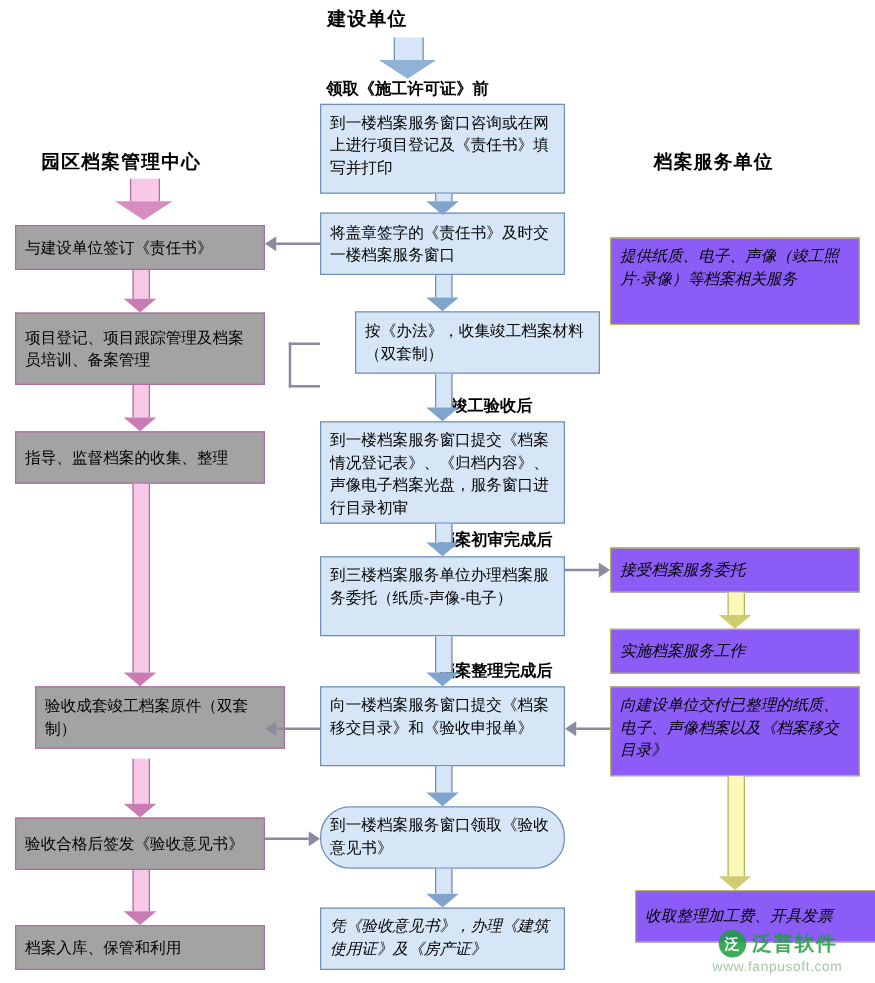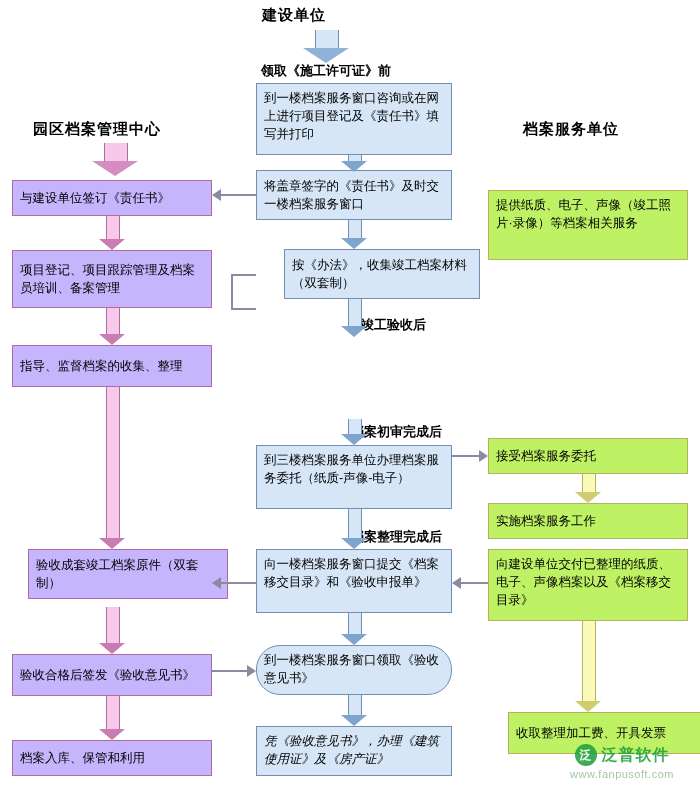--- a/index.html
+++ b/index.html
@@ -42,30 +42,31 @@
     line-height: 18px;
     color: #000;
     padding: 5px 7px;
     text-align: left;
   }
   .node.center {
     display: flex;
     align-items: center;
   }
   .pink {
-    background: #c4b5fd;
+    background: #a3a3a3;
     border-color: #b06ba0;
   }
   .blue {
     background: #d6e6f7;
     border-color: #6f8fb5;
   }
   .yellow {
-    background: #bef264;
+    background: #8b5cf6;
     border-color: #b5b35c;
+    font-style: italic;
   }
   .arrow-v {
     position: absolute;
     width: 26px;
   }
   .arrow-v .shaft {
     position: absolute;
     left: 7px;
     top: 0;
     width: 12px;
@@ -187,20 +188,21 @@
   </div>
 
   <div class="stage-label" style="left:261px; top:62px;">领取《施工许可证》前</div>
   <div class="stage-label" style="left:361px; top:316px;">竣工验收后</div>
   <div class="stage-label" style="left:351px; top:423px;">档案初审完成后</div>
   <div class="stage-label" style="left:351px; top:528px;">档案整理完成后</div>
 
   <div class="node blue" style="left:256px; top:83px; width:196px; height:72px;">到一楼档案服务窗口咨询或在网上进行项目登记及《责任书》填写并打印</div>
   <div class="node blue center" style="left:256px; top:170px; width:196px; height:50px;">将盖章签字的《责任书》及时交一楼档案服务窗口</div>
   <div class="node blue center" style="left:256px; top:249px; width:196px; height:50px;margin-left:28px;">按《办法》，收集竣工档案材料（双套制）</div>
+  <div class="node blue" style="left:256px; top:337px; width:196px; height:82px;">到一楼档案服务窗口提交《档案情况登记表》、《归档内容》、声像电子档案光盘，服务窗口进行目录初审</div>
   <div class="node blue" style="left:256px; top:445px; width:196px; height:64px;">到三楼档案服务单位办理档案服务委托（纸质-声像-电子）</div>
   <div class="node blue" style="left:256px; top:549px; width:196px; height:64px;">向一楼档案服务窗口提交《档案移交目录》和《验收申报单》</div>
   <div class="node blue" style="left:256px; top:645px; width:196px; height:50px;border-radius:24px;">到一楼档案服务窗口领取《验收意见书》</div>
   <div class="node blue" style="left:256px; top:726px; width:196px; height:50px;font-style:italic;">凭《验收意见书》，办理《建筑使用证》及《房产证》</div>
 
   <div class="arrow-v blueA" style="left:341px; top:155px; height:15px;">
     <div class="shaft" style="height:6px;"></div>
       <div class="head" style="top:6px;"></div>
   </div>
   <div class="arrow-v blueA" style="left:341px; top:220px; height:29px;">

